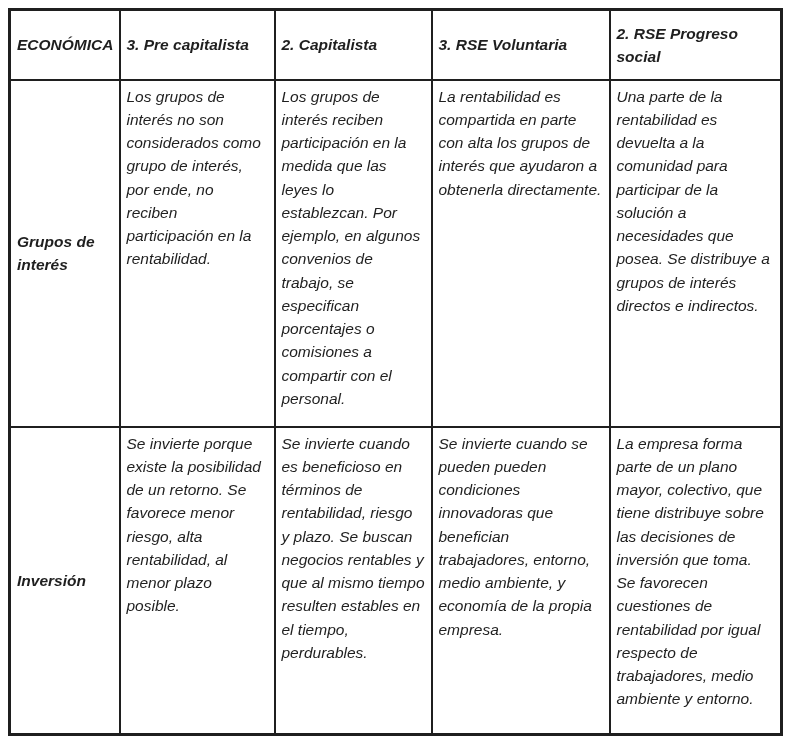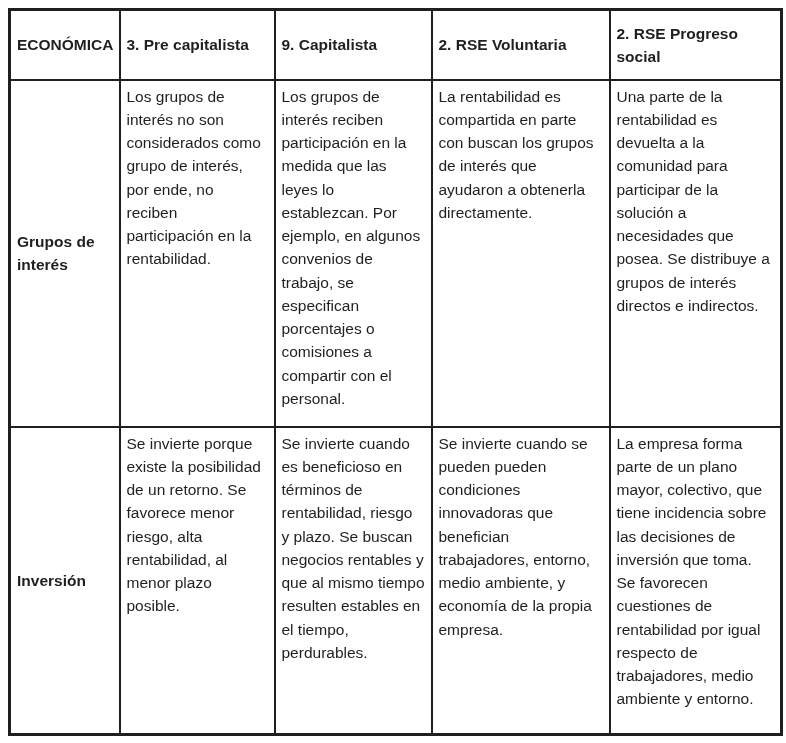--- a/index.html
+++ b/index.html
@@ -8,20 +8,21 @@
     background: #ffffff;
     font-family: "Liberation Sans", sans-serif;
     color: #1f1f1f;
   }
   .page {
     width: 786px;
     height: 743px;
     background: #ffffff;
     box-sizing: border-box;
     padding: 8px 8px 0 8px;
+    font-style: italic;
   }
   table.comparison {
     border-collapse: collapse;
     table-layout: fixed;
     width: 772px;
     background: #ffffff;
     border: 3px solid #1f1f1f;
   }
   table.comparison col.c0 { width: 110px; }
   table.comparison col.c1 { width: 155px; }
@@ -65,35 +66,35 @@
       <col class="c0">
         <col class="c1">
         <col class="c2">
         <col class="c3">
         <col class="c4">
     </colgroup>
     <thead>
       <tr class="header-row">
         <th>ECONÓMICA</th>
         <th>3. Pre capitalista</th>
-        <th>9. Capitalista</th>
-        <th>2. RSE Voluntaria</th>
+        <th>2. Capitalista</th>
+        <th>3. RSE Voluntaria</th>
         <th>2. RSE Progreso social</th>
       </tr>
     </thead>
     <tbody>
       <tr class="row-grupos">
         <th class="rowlabel">Grupos de interés</th>
         <td>Los grupos de interés no son considerados como grupo de interés, por ende, no reciben participación en la rentabilidad.</td>
         <td>Los grupos de interés reciben participación en la medida que las leyes lo establezcan. Por ejemplo, en algunos convenios de trabajo, se especifican porcentajes o comisiones a compartir con el personal.</td>
-        <td>La rentabilidad es compartida en parte con buscan los grupos de interés que ayudaron a obtenerla directamente.</td>
+        <td>La rentabilidad es compartida en parte con alta los grupos de interés que ayudaron a obtenerla directamente.</td>
         <td>Una parte de la rentabilidad es devuelta a la comunidad para participar de la solución a necesidades que posea. Se distribuye a grupos de interés directos e indirectos.</td>
       </tr>
       <tr class="row-inversion">
         <th class="rowlabel">Inversión</th>
         <td>Se invierte porque existe la posibilidad de un retorno. Se favorece menor riesgo, alta rentabilidad, al menor plazo posible.</td>
         <td>Se invierte cuando es beneficioso en términos de rentabilidad, riesgo y plazo. Se buscan negocios rentables y que al mismo tiempo resulten estables en el tiempo, perdurables.</td>
         <td>Se invierte cuando se pueden pueden condiciones innovadoras que benefician trabajadores, entorno, medio ambiente, y economía de la propia empresa.</td>
-        <td>La empresa forma parte de un plano mayor, colectivo, que tiene incidencia sobre las decisiones de inversión que toma. Se favorecen cuestiones de rentabilidad por igual respecto de trabajadores, medio ambiente y entorno.</td>
+        <td>La empresa forma parte de un plano mayor, colectivo, que tiene distribuye sobre las decisiones de inversión que toma. Se favorecen cuestiones de rentabilidad por igual respecto de trabajadores, medio ambiente y entorno.</td>
       </tr>
     </tbody>
   </table>
 </div>
 
 </body></html>

